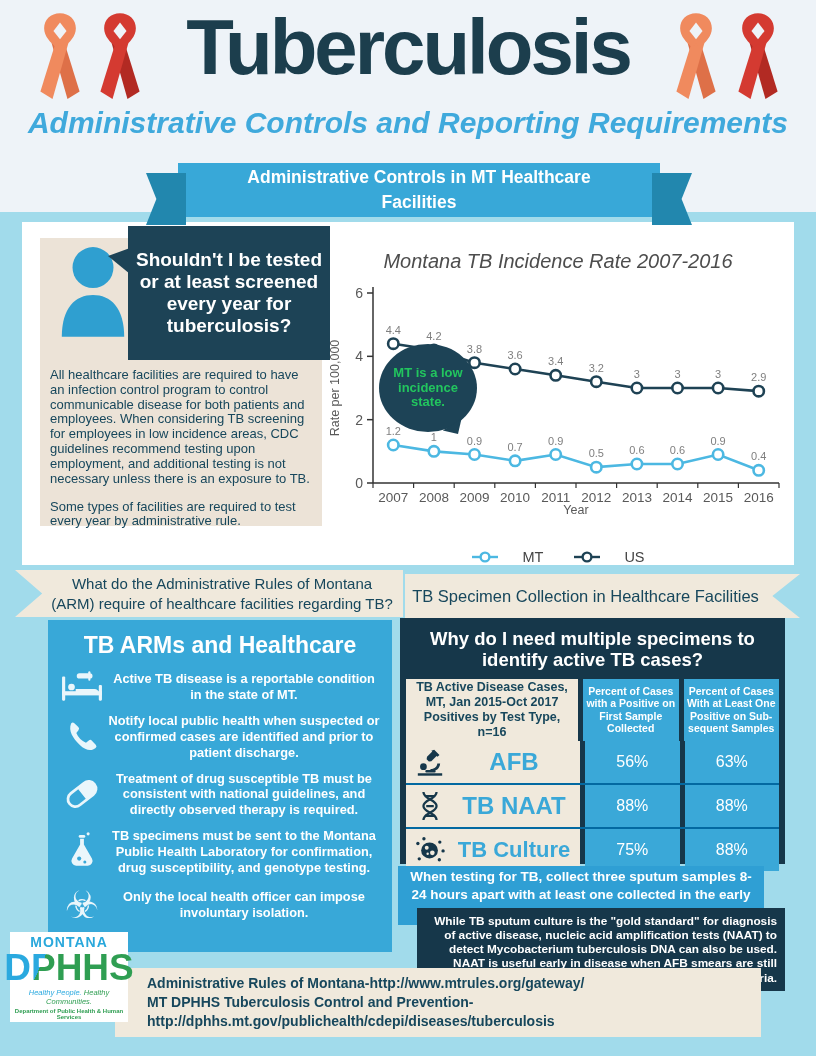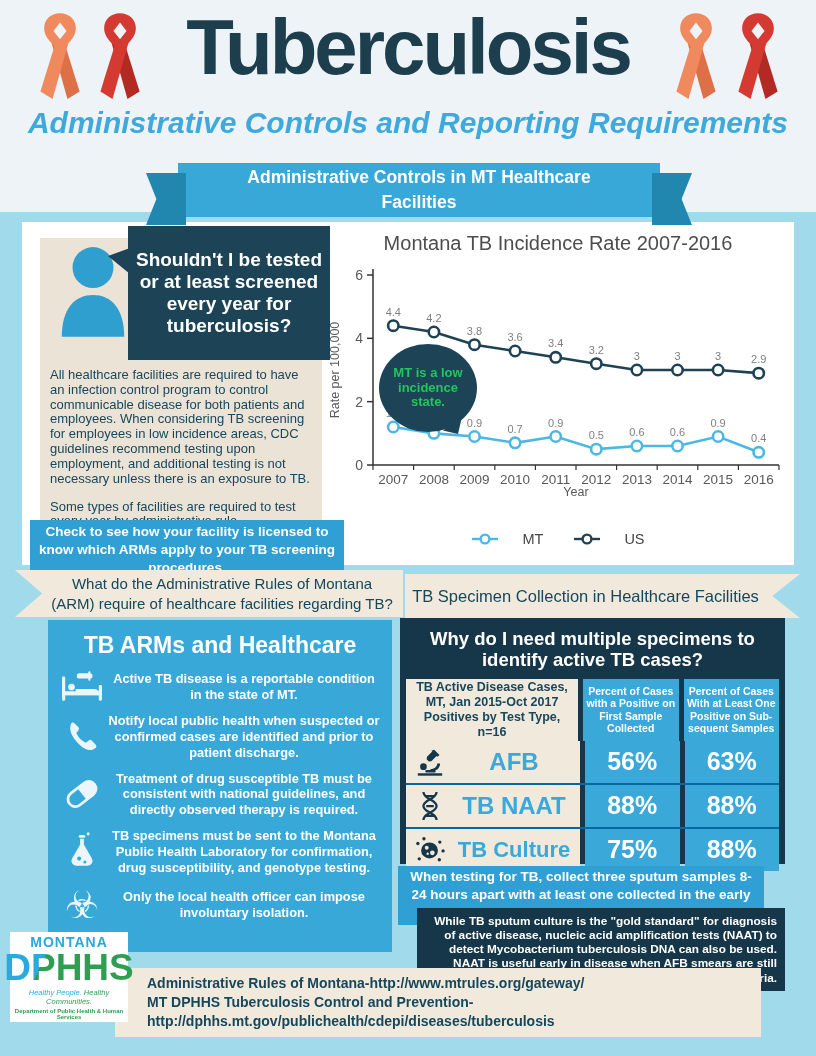--- a/index.html
+++ b/index.html
@@ -35,21 +35,21 @@
   .qa-bubble::before{content:'';position:absolute;left:-20px;top:22px;width:0;height:0;
     border-top:8px solid transparent;border-bottom:18px solid transparent;border-right:22px solid #1d4356;}
   .qa-text{position:absolute;left:28px;top:146px;width:264px;color:#17475c;font-size:13px;line-height:1.14;}
   .qa-text p{margin:0 0 13px 0;}
   .check-box{position:absolute;left:8px;top:298px;width:314px;min-height:40px;background:#2f9fd4;color:#fff;
     font-weight:bold;font-size:13.5px;text-align:center;display:flex;align-items:center;justify-content:center;
     padding:3px 8px;box-sizing:border-box;line-height:1.35;}
 
   
   .chart-wrap{position:absolute;left:305px;top:4px;width:462px;height:336px;}
-  .chart-title{text-align:center;font-size:20px;color:#4d4d4d;margin-top:6px;}
+  .chart-title{text-align:center;font-size:20px;color:#4d4d4d;margin-top:24px;font-style:italic;}
   #chart{display:block;margin-top:4px;}
   .tick{font-size:14px;fill:#595959;}
   .cat{font-size:13.5px;fill:#595959;}
   .dlab{font-size:11px;fill:#7f7f7f;}
   .axlab{font-size:12.5px;fill:#595959;}
   #legend{display:flex;justify-content:center;gap:30px;margin-top:32px;}
   .lg-item{display:flex;align-items:center;gap:23px;color:#444;font-size:14.5px;}
   .mt-bubble{position:absolute;left:52px;top:118px;width:98px;height:88px;background:#1d4356;border-radius:50%;
     color:#22c55e;font-weight:bold;font-size:13px;line-height:1.15;text-align:center;display:flex;align-items:center;
     justify-content:center;padding:4px;box-sizing:border-box;}
@@ -80,21 +80,21 @@
   .trow.data + .trow.data{border-top:2px solid #0369a1;}
   .c1{flex:0 0 168px;background:#f0e9dc;display:flex;align-items:center;justify-content:center;}
   .c2,.c3{flex:1;background:#3aa8d8;color:#fff;display:flex;align-items:center;justify-content:center;text-align:center;}
   .hdr-row{height:62px;}
   .hdr-row .c1{color:#17475c;font-size:12.5px;font-weight:bold;text-align:center;line-height:1.2;padding:0 2px;}
   .hdr-row .c2,.hdr-row .c3{font-size:10.5px;font-weight:bold;line-height:1.18;padding:0 3px;}
   .trow.data{height:42px;}
   .trow.data .c1{justify-content:flex-start;padding-left:6px;}
   .row-icon{flex:0 0 36px;display:flex;justify-content:center;color:#16374a;}
   .row-label{flex:1;text-align:center;color:#3aa8d8;font-size:24px;font-weight:bold;}
-  .trow.data .c2,.trow.data .c3{font-size:25px;font-weight:bold;}
+  .trow.data .c2,.trow.data .c3{font-size:16px;font-weight:normal;}
 
   
   .note1{position:absolute;top:866px;left:398px;width:366px;min-height:38px;background:#2f9fd4;color:#fff;
     font-weight:bold;font-size:13.5px;text-align:center;display:flex;align-items:center;justify-content:center;
     padding:2px 6px;box-sizing:border-box;line-height:1.35;}
   .note2{position:absolute;top:908px;left:417px;width:368px;background:#16374a;color:#fff;font-weight:bold;
     font-size:11.8px;text-align:right;line-height:1.2;padding:6px 8px;box-sizing:border-box;}
 
   
   .links-box{position:absolute;top:968px;left:115px;width:646px;height:69px;background:#f0e9dc;
@@ -158,21 +158,20 @@
     <div class="qa-cream"></div>
     <svg class="person" viewBox="0 0 80 96">
       <circle cx="40" cy="25" r="21"></circle>
       <path d="M8 96 C8 66 22 53 40 53 C58 53 72 66 72 96 Z"></path>
     </svg>
     <div class="qa-bubble">Shouldn't I be tested or at least screened every year for tuberculosis?</div>
     <div class="qa-text">
       <p>All healthcare facilities are required to have an infection control program to control communicable disease for both patients and employees.  When considering TB screening for employees in low incidence areas, CDC guidelines recommend testing upon employment, and additional testing is not necessary unless there is an exposure to TB.</p>
       <p>Some types of facilities are required to test every year by administrative rule.</p>
     </div>
-    <div class="check-box">Check to see how your facility is licensed to know which ARMs apply to your TB screening procedures.</div>
 
     <div class="chart-wrap">
       <div class="chart-title">Montana TB Incidence Rate 2007-2016</div>
       <svg id="chart" width="462" height="240" viewBox="0 0 462 240">
           <line x1="46" y1="206" x2="452" y2="206" stroke="#333" stroke-width="1.5"></line>
           <line x1="46" y1="10" x2="46" y2="206" stroke="#333" stroke-width="1.5"></line>
           <line x1="40" y1="206" x2="46" y2="206" stroke="#333" stroke-width="1.5"></line>
           <text x="36" y="211" text-anchor="end" class="tick">0</text>
           <line x1="40" y1="142.66666666666669" x2="46" y2="142.66666666666669" stroke="#333" stroke-width="1.5"></line>
           <text x="36" y="147.66666666666669" text-anchor="end" class="tick">2</text>

